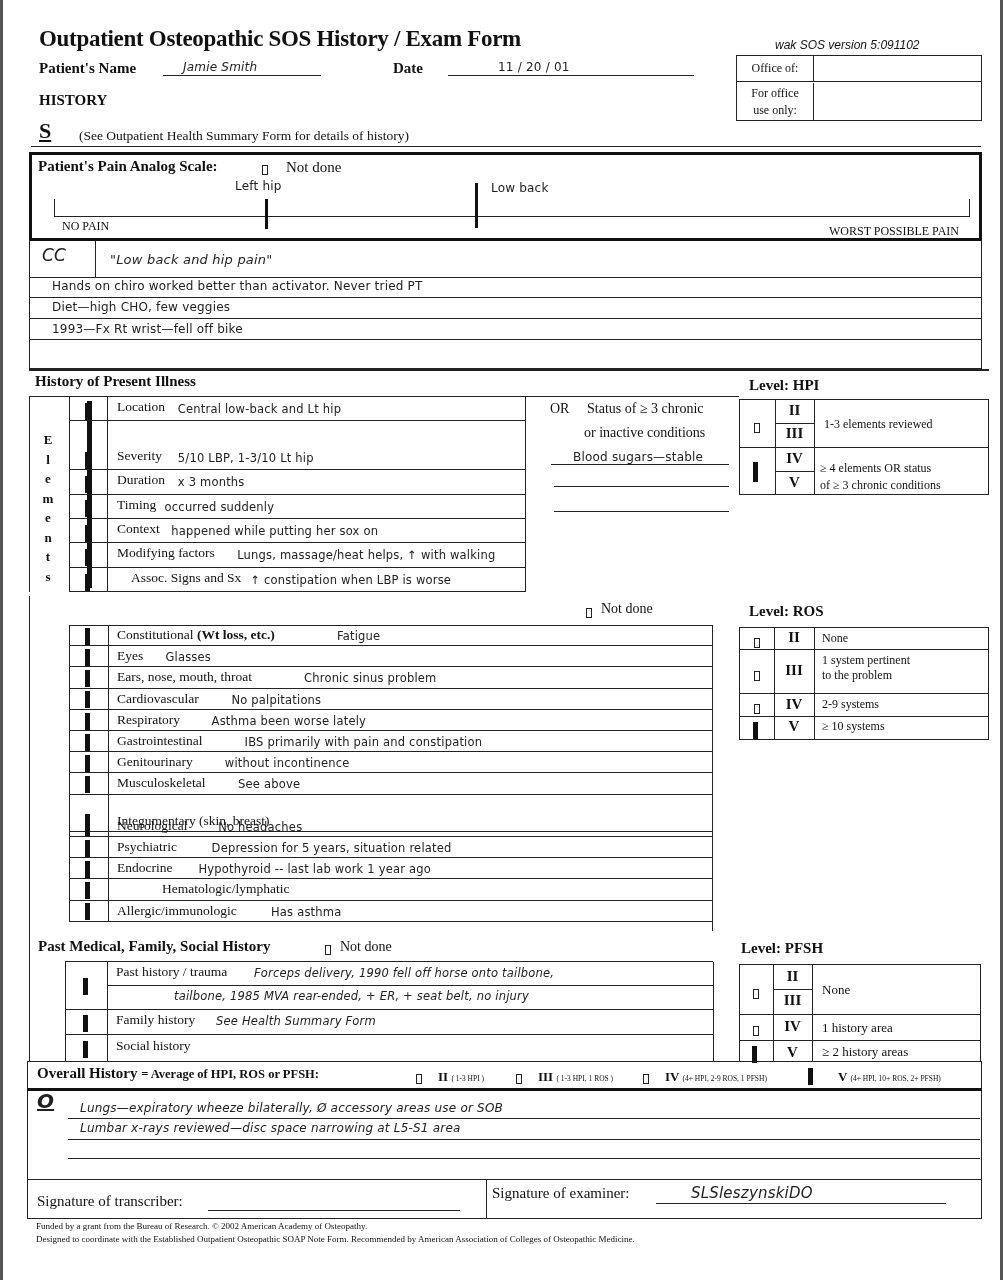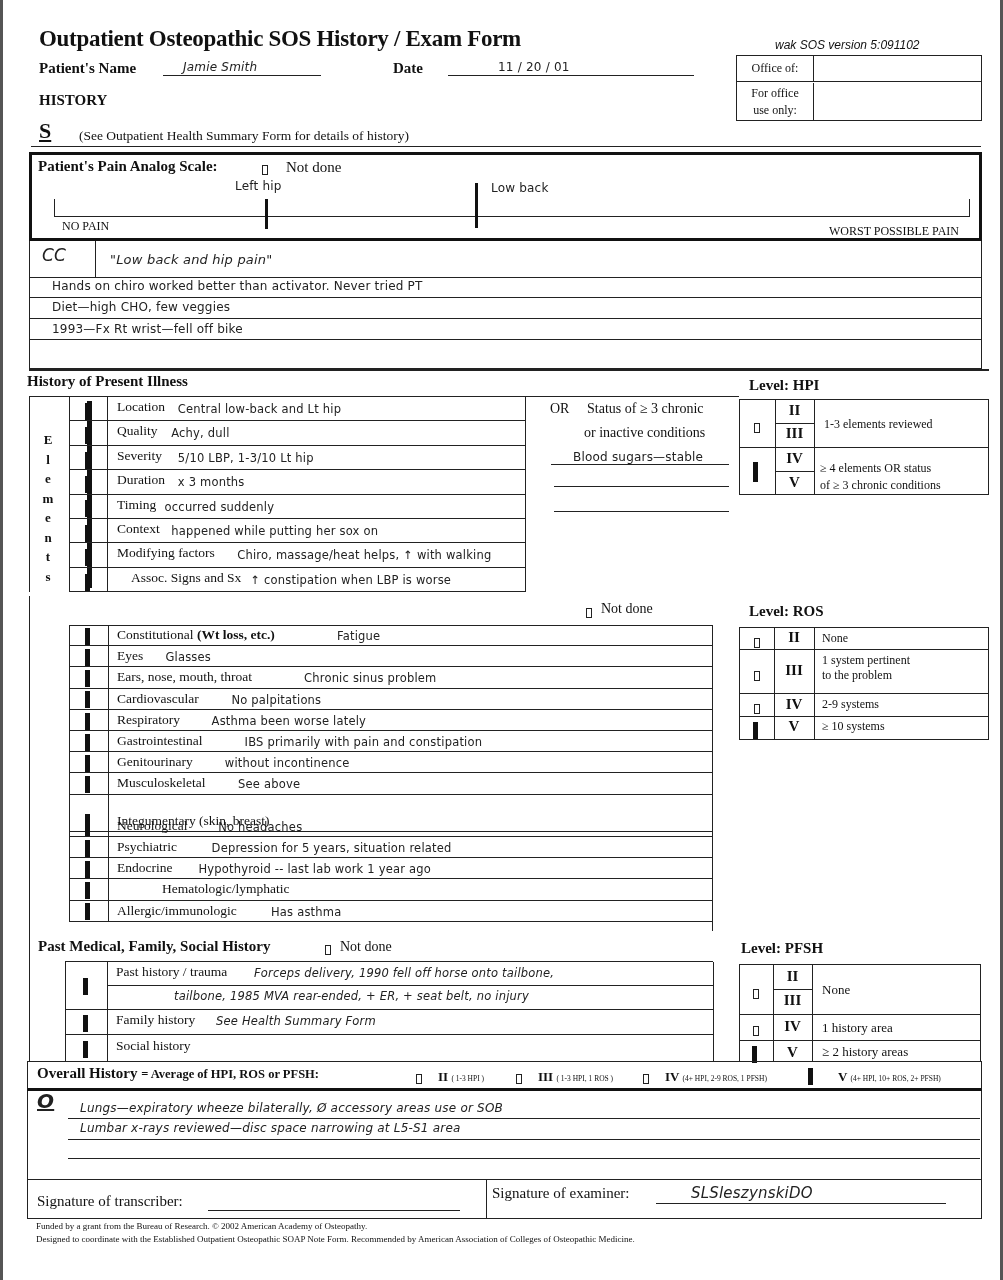--- a/index.html
+++ b/index.html
@@ -87,41 +87,36 @@
     <div class="abs hand" style="left:22px;top:38px;font-style:normal;">Hands on chiro worked better than activator. Never tried PT</div>
     <div class="hline" style="left:0;top:56px;width:100%;"></div>
     <div class="abs hand" style="left:22px;top:59px;font-style:normal;">Diet—high CHO, few veggies</div>
     <div class="hline" style="left:0;top:77px;width:100%;"></div>
     <div class="abs hand" style="left:22px;top:81px;font-style:normal;">1993—Fx Rt wrist—fell off bike</div>
     <div class="hline" style="left:0;top:98px;width:100%;"></div>
     <div class="abs hand" style="left:22px;top:102px;"></div>
   </div>
   <div class="hline" style="left:26px;top:369px;width:960px;height:2px;"></div>
 
-  <div class="abs" style="left:24px;top:373px;font-size:15px;font-weight:bold;">History of Present Illness</div>
+  <div class="abs" style="left:32px;top:373px;font-size:15px;font-weight:bold;">History of Present Illness</div>
   <div class="vline" style="left:26px;top:396px;height:196px;"></div>
   <div class="hline" style="left:26px;top:396px;width:710px;"></div>
   <div class="abs" style="left:38px;top:430px;width:14px;font-size:13px;font-weight:bold;line-height:19.5px;text-align:center;">
     <span id="elements-vertical"><div>E</div><div>l</div><div>e</div><div>m</div><div>e</div><div>n</div><div>t</div><div>s</div></span>
   </div>
   <div id="hpi-rows" class="abs" style="left: 66px; top: 397px; width: 457px; height: 195.2px;">
       <div class="vline" style="left:0;top:0;height:195.2px;"></div>
       <div class="vline" style="left:38px;top:0;height:195.2px;"></div>
       <div class="vline" style="left:456px;top:0;height:195.2px;"></div>
       <div style="position:absolute;left:18px;top:4px;width:5px;height:187.2px;background:#111;"></div>
       <div style="position:absolute;left:0;top:0px;width:457px;height:24.4px;border-bottom:1px solid #222;">
         <div style="position:absolute;left:16px;top:4px;"><span class="checkbox-filled"></span></div>
         <span class="row-label" style="position:absolute;left:48px;top:2px;white-space:nowrap;">Location</span>
         <span class="hand" style="position:absolute;left:108.8px;top:5px;white-space:nowrap;font-style:normal;font-size:11.5px;">Central low-back and Lt hip</span>
       </div>
-      <div style="position:absolute;left:0;top:24.4px;width:457px;height:24.4px;border-bottom:1px solid #222;">
-        <div style="position:absolute;left:16px;top:4px;"><span class="checkbox-filled"></span></div>
-        <span class="row-label" style="position:absolute;left:48px;top:2px;white-space:nowrap;">Quality</span>
-        <span class="hand" style="position:absolute;left:102.19999999999999px;top:5px;white-space:nowrap;font-style:normal;font-size:11.5px;">Achy, dull</span>
-      </div>
       <div style="position:absolute;left:0;top:48.8px;width:457px;height:24.4px;border-bottom:1px solid #222;">
         <div style="position:absolute;left:16px;top:4px;"><span class="checkbox-filled"></span></div>
         <span class="row-label" style="position:absolute;left:48px;top:2px;white-space:nowrap;">Severity</span>
         <span class="hand" style="position:absolute;left:108.8px;top:5px;white-space:nowrap;font-style:normal;font-size:11.5px;">5/10 LBP,  1-3/10 Lt hip</span>
       </div>
       <div style="position:absolute;left:0;top:73.19999999999999px;width:457px;height:24.4px;border-bottom:1px solid #222;">
         <div style="position:absolute;left:16px;top:4px;"><span class="checkbox-filled"></span></div>
         <span class="row-label" style="position:absolute;left:48px;top:2px;white-space:nowrap;">Duration</span>
         <span class="hand" style="position:absolute;left:108.8px;top:5px;white-space:nowrap;font-style:normal;font-size:11.5px;">x 3 months</span>
       </div>
@@ -131,21 +126,21 @@
         <span class="hand" style="position:absolute;left:95.6px;top:5px;white-space:nowrap;font-style:normal;font-size:11.5px;">occurred suddenly</span>
       </div>
       <div style="position:absolute;left:0;top:122px;width:457px;height:24.4px;border-bottom:1px solid #222;">
         <div style="position:absolute;left:16px;top:4px;"><span class="checkbox-filled"></span></div>
         <span class="row-label" style="position:absolute;left:48px;top:2px;white-space:nowrap;">Context</span>
         <span class="hand" style="position:absolute;left:102.19999999999999px;top:5px;white-space:nowrap;font-style:normal;font-size:11.5px;">happened while putting her sox on</span>
       </div>
       <div style="position:absolute;left:0;top:146.39999999999998px;width:457px;height:24.4px;border-bottom:1px solid #222;">
         <div style="position:absolute;left:16px;top:4px;"><span class="checkbox-filled"></span></div>
         <span class="row-label" style="position:absolute;left:48px;top:2px;white-space:nowrap;">Modifying factors</span>
-        <span class="hand" style="position:absolute;left:168.2px;top:5px;white-space:nowrap;font-style:normal;font-size:11.5px;">Chiro, massage/heat helps, ↑ with walking</span>
+        <span class="hand" style="position:absolute;left:168.2px;top:5px;white-space:nowrap;font-style:normal;font-size:11.5px;">Lungs, massage/heat helps, ↑ with walking</span>
       </div>
       <div style="position:absolute;left:0;top:170.79999999999998px;width:457px;height:24.4px;border-bottom:1px solid #222;">
         <div style="position:absolute;left:16px;top:4px;"><span class="checkbox-filled"></span></div>
         <span class="row-label" style="position:absolute;left:62px;top:2px;white-space:nowrap;">Assoc. Signs and Sx</span>
         <span class="hand" style="position:absolute;left:181.39999999999998px;top:5px;white-space:nowrap;font-style:normal;font-size:11.5px;">↑ constipation when LBP is worse</span>
       </div>
     </div>
 
   <div class="abs" style="left:547px;top:401px;font-size:14px;">OR</div>
   <div class="abs" style="left:584px;top:401px;font-size:14px;">Status of ≥ 3 chronic</div>

